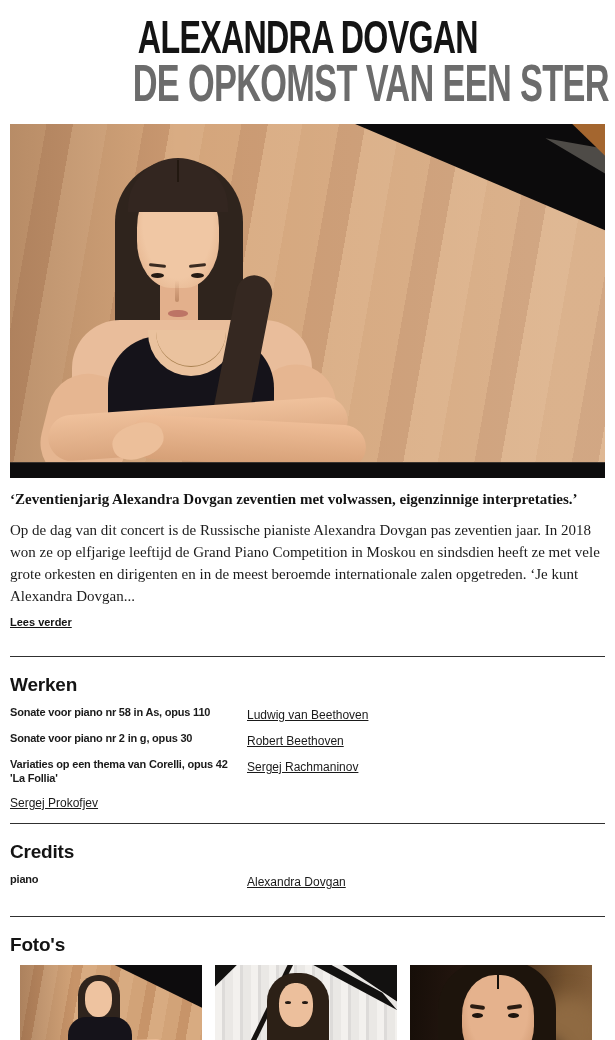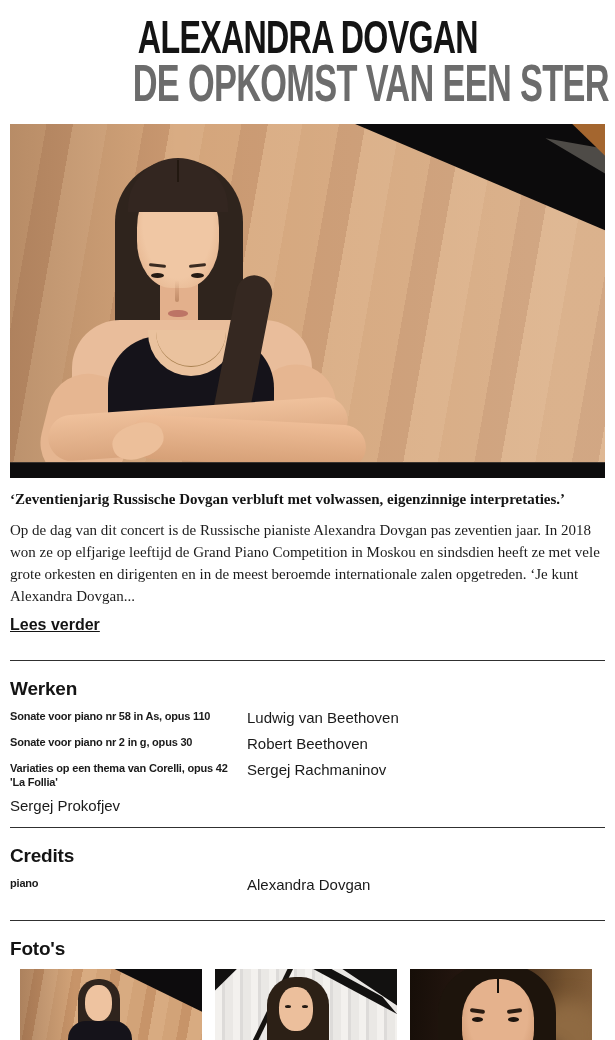--- a/index.html
+++ b/index.html
@@ -49,32 +49,32 @@
   .hero .nose{position:absolute;left:165px;top:156px;width:4px;height:22px;background:linear-gradient(#0000,rgba(150,95,60,.45));border-radius:2px;}
   .hero .lips{position:absolute;left:158px;top:186px;width:20px;height:7px;background:#bd7465;border-radius:45%;}
   .hero .forearm1{position:absolute;left:38px;top:282px;width:300px;height:46px;background:linear-gradient(#efc19c,#d9a57e);border-radius:24px;transform:rotate(-4deg);}
   .hero .forearm2{position:absolute;left:120px;top:296px;width:236px;height:44px;background:linear-gradient(#eebd97,#d6a077);border-radius:24px;transform:rotate(3deg);}
   .hero .hand{position:absolute;left:102px;top:300px;width:52px;height:34px;background:#ecbf9a;border-radius:45%;transform:rotate(-18deg);}
   .hero .piano-band{position:absolute;left:0;bottom:0;width:100%;height:15px;background:#0d0c0d;border-top:1px solid #3a332e;}
 
   
   .quote{margin:13px 0 0 0;font-family:"Liberation Serif",serif;font-weight:bold;font-size:15px;line-height:17px;color:#141414;}
   .paragraph{margin:11px 0 0 0;font-family:"Liberation Serif",serif;font-size:15px;line-height:22px;color:#1c1c1c;}
-  .read-more{display:inline-block;margin-top:9px;font-size:16px;font-weight:bold;color:#141414;text-decoration:underline;cursor:pointer;text-align:center;}
+  .read-more{display:inline-block;margin-top:9px;font-size:11px;font-weight:bold;color:#141414;text-decoration:underline;cursor:pointer;text-align:center;}
 
   hr.div{border:none;border-top:1px solid #303030;margin:26px 0 0 0;}
   hr.div2{border:none;border-top:1px solid #303030;margin:12px 0 0 0;}
   hr.div3{border:none;border-top:1px solid #303030;margin:26px 0 0 0;}
 
   .section-heading{margin:17px 0 0 0;font-size:19px;line-height:22px;font-weight:bold;color:#141414;letter-spacing:-0.2px;}
 
   .table{margin-top:9px;}
   .row{display:grid;grid-template-columns:237px 1fr;margin-bottom:8px;}
   .cell-left{font-size:11px;font-weight:bold;line-height:14px;letter-spacing:-0.2px;color:#1a1a1a;padding-right:14px;}
-  .cell-right a, a.person-link{font-size:15px;line-height:14px;color:#1a1a1a;cursor:pointer;}
+  .cell-right a, a.person-link{font-size:12px;line-height:14px;color:#1a1a1a;text-decoration:underline;cursor:pointer;}
 
   
   .thumbs{margin:9px 0 0 10px;display:flex;gap:13px;}
   .thumb{position:relative;width:182px;height:107px;overflow:hidden;cursor:pointer;flex:0 0 auto;}
 
   
   .t1{background:repeating-linear-gradient(100deg,#d2a378 0 14px,#c79469 14px 24px,#d8ab81 24px 38px);}
   .t1 .wedge{position:absolute;inset:0;background:#0d0c0d;clip-path:polygon(52% 0,100% 0,100% 40%);}
   .t1 .hairb{position:absolute;left:58px;top:10px;width:42px;height:62px;background:#2f241d;border-radius:20px 20px 10px 10px;}
   .t1 .facef{position:absolute;left:65px;top:16px;width:27px;height:36px;background:#eec3a0;border-radius:46%;}
@@ -140,21 +140,21 @@
     <div class="eyeR"></div>
     <div class="nose"></div>
     <div class="lips"></div>
     <div class="forearm1"></div>
     <div class="forearm2"></div>
     <div class="hand"></div>
     <div class="piano-band"></div>
   </div>
 
   
-  <p class="quote">‘Zeventienjarig Russische Dovgan verbluft met volwassen, eigenzinnige interpretaties.’</p>
+  <p class="quote">‘Zeventienjarig Alexandra Dovgan zeventien met volwassen, eigenzinnige interpretaties.’</p>
   <p class="paragraph">Op de dag van dit concert is de Russische pianiste Alexandra Dovgan pas zeventien jaar. In 2018 won ze op elfjarige leeftijd de Grand Piano Competition in Moskou en sindsdien heeft ze met vele grote orkesten en dirigenten en in de meest beroemde internationale zalen opgetreden. ‘Je kunt Alexandra Dovgan...</p>
   <a class="read-more">Lees verder</a>
 
   <hr class="div">
 
   
   <h3 class="section-heading">Werken</h3>
   <div class="table">
     <div class="row">
       <div class="cell-left">Sonate voor piano nr 58 in As, opus 110</div>

